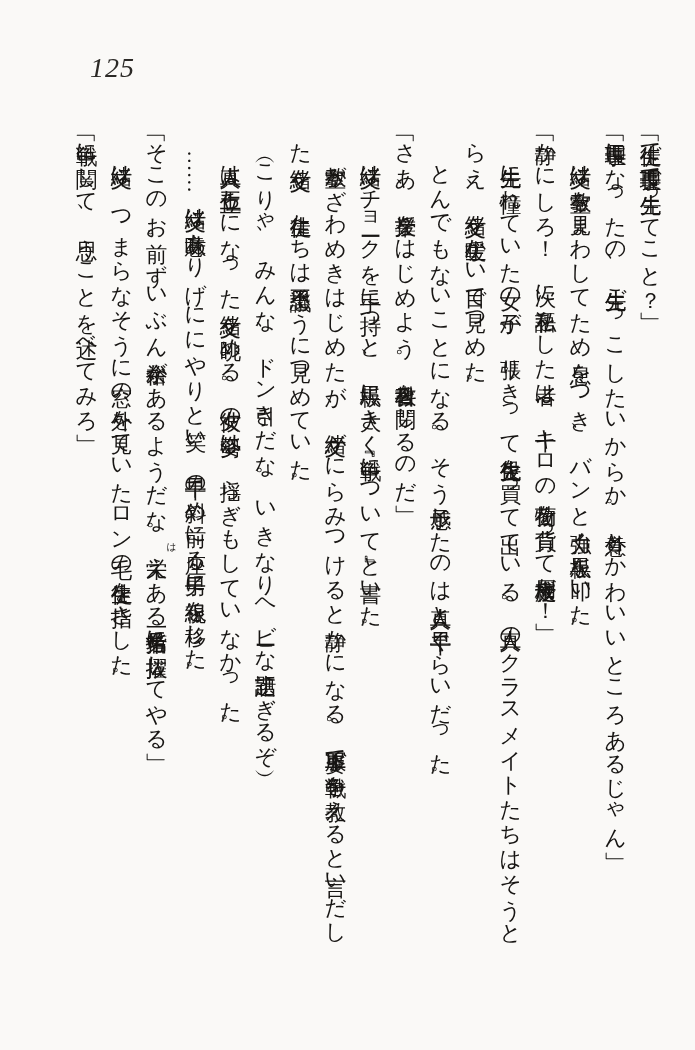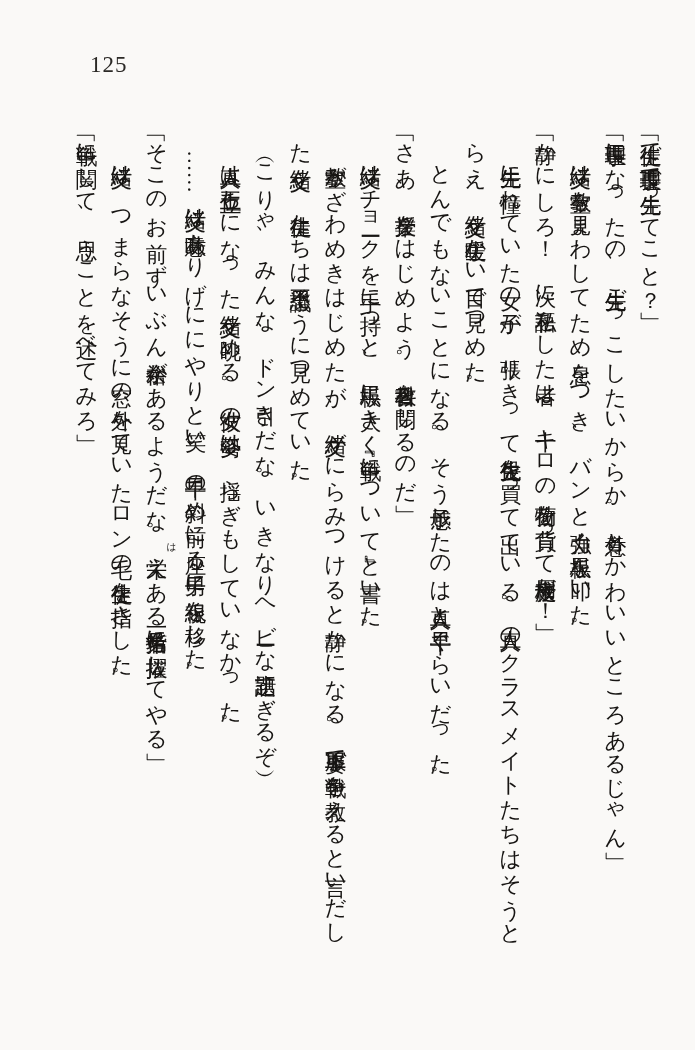--- a/index.html
+++ b/index.html
@@ -17,21 +17,22 @@
     position: relative;
     width: 695px;
     height: 1050px;
     background: #faf9f7;
     color: #171513;
   }
   .page-number {
     position: absolute;
     top: 52px;
     left: 90px;
-    font-size: 23px;
+    font-size: 28px;
+    font-style: italic;
     letter-spacing: 1px;
     color: #2b2926;
   }
   .text-area {
     position: absolute;
     top: 128px;
     right: 28px;
     width: 606px;
     height: 824px;
     writing-mode: vertical-rl;

